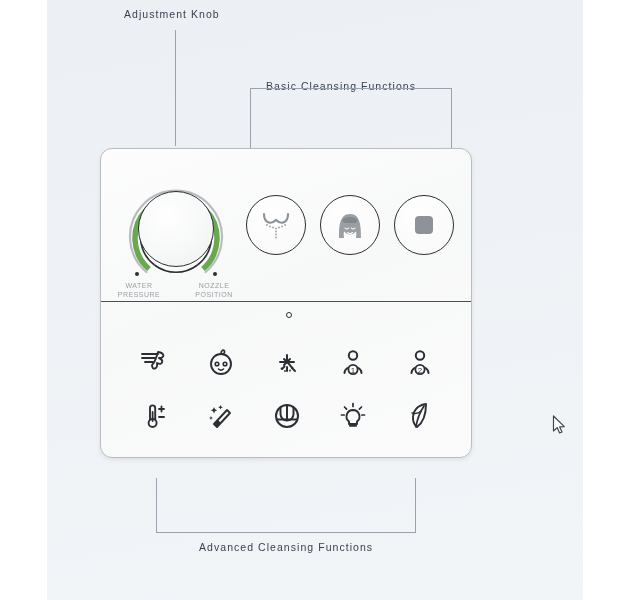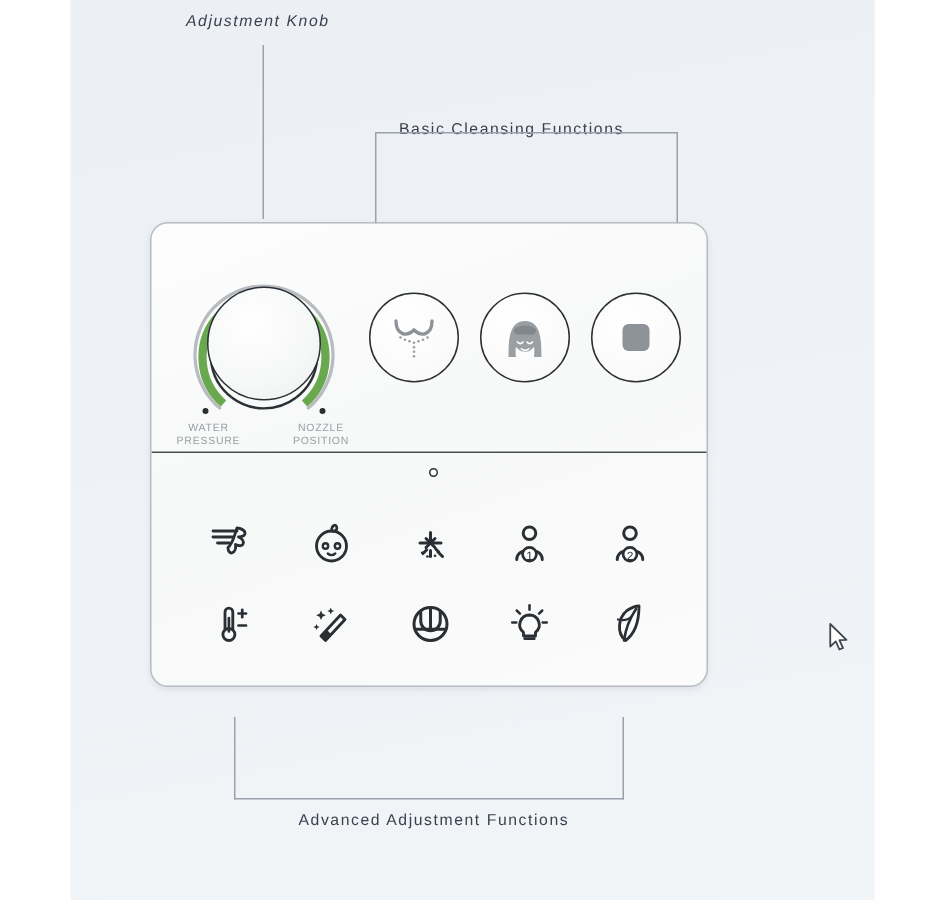--- a/index.html
+++ b/index.html
@@ -29,21 +29,21 @@
 
   
   .anno-label {
     position: absolute;
     color: #3a4250;
     font-size: 10.5px;
     letter-spacing: 1.05px;
     white-space: nowrap;
     font-family: "Liberation Sans", sans-serif;
   }
-  #label-adjustment-knob { left: 124px; top: 8px; font-style: italic; }
+  #label-adjustment-knob { left: 124px; top: 8px; }
   #label-basic          { left: 266px; top: 80px; }
   #label-advanced       { left: 199px; top: 541px; }
 
   
   .leader-line {
     position: absolute;
     background: #9aa2ad;
   }
   #knob-leader {
     left: 175px; top: 30px;
@@ -181,21 +181,21 @@
 
   <div class="backdrop"></div>
 
   <div class="anno-label" id="label-adjustment-knob">Adjustment Knob</div>
   <div class="leader-line" id="knob-leader"></div>
 
   <div class="anno-label" id="label-basic">Basic Cleansing Functions</div>
   <div class="bracket" id="bracket-basic"></div>
 
   <div class="bracket" id="bracket-advanced"></div>
-  <div class="anno-label" id="label-advanced">Advanced Adjustment Functions</div>
+  <div class="anno-label" id="label-advanced">Advanced Cleansing Functions</div>
 
   <div id="panel">
 
     <div id="panel-divider"></div>
     <div id="status-led"></div>
 
     <div id="knob-assembly">
       <svg id="knob-arcs" width="116" height="116" viewBox="0 0 116 116">
 
         <path d="M 28.5 101 A 46 46 0 1 1 87.5 101" fill="none" stroke="#b8bcc1" stroke-width="2.2" stroke-linecap="round"></path>

